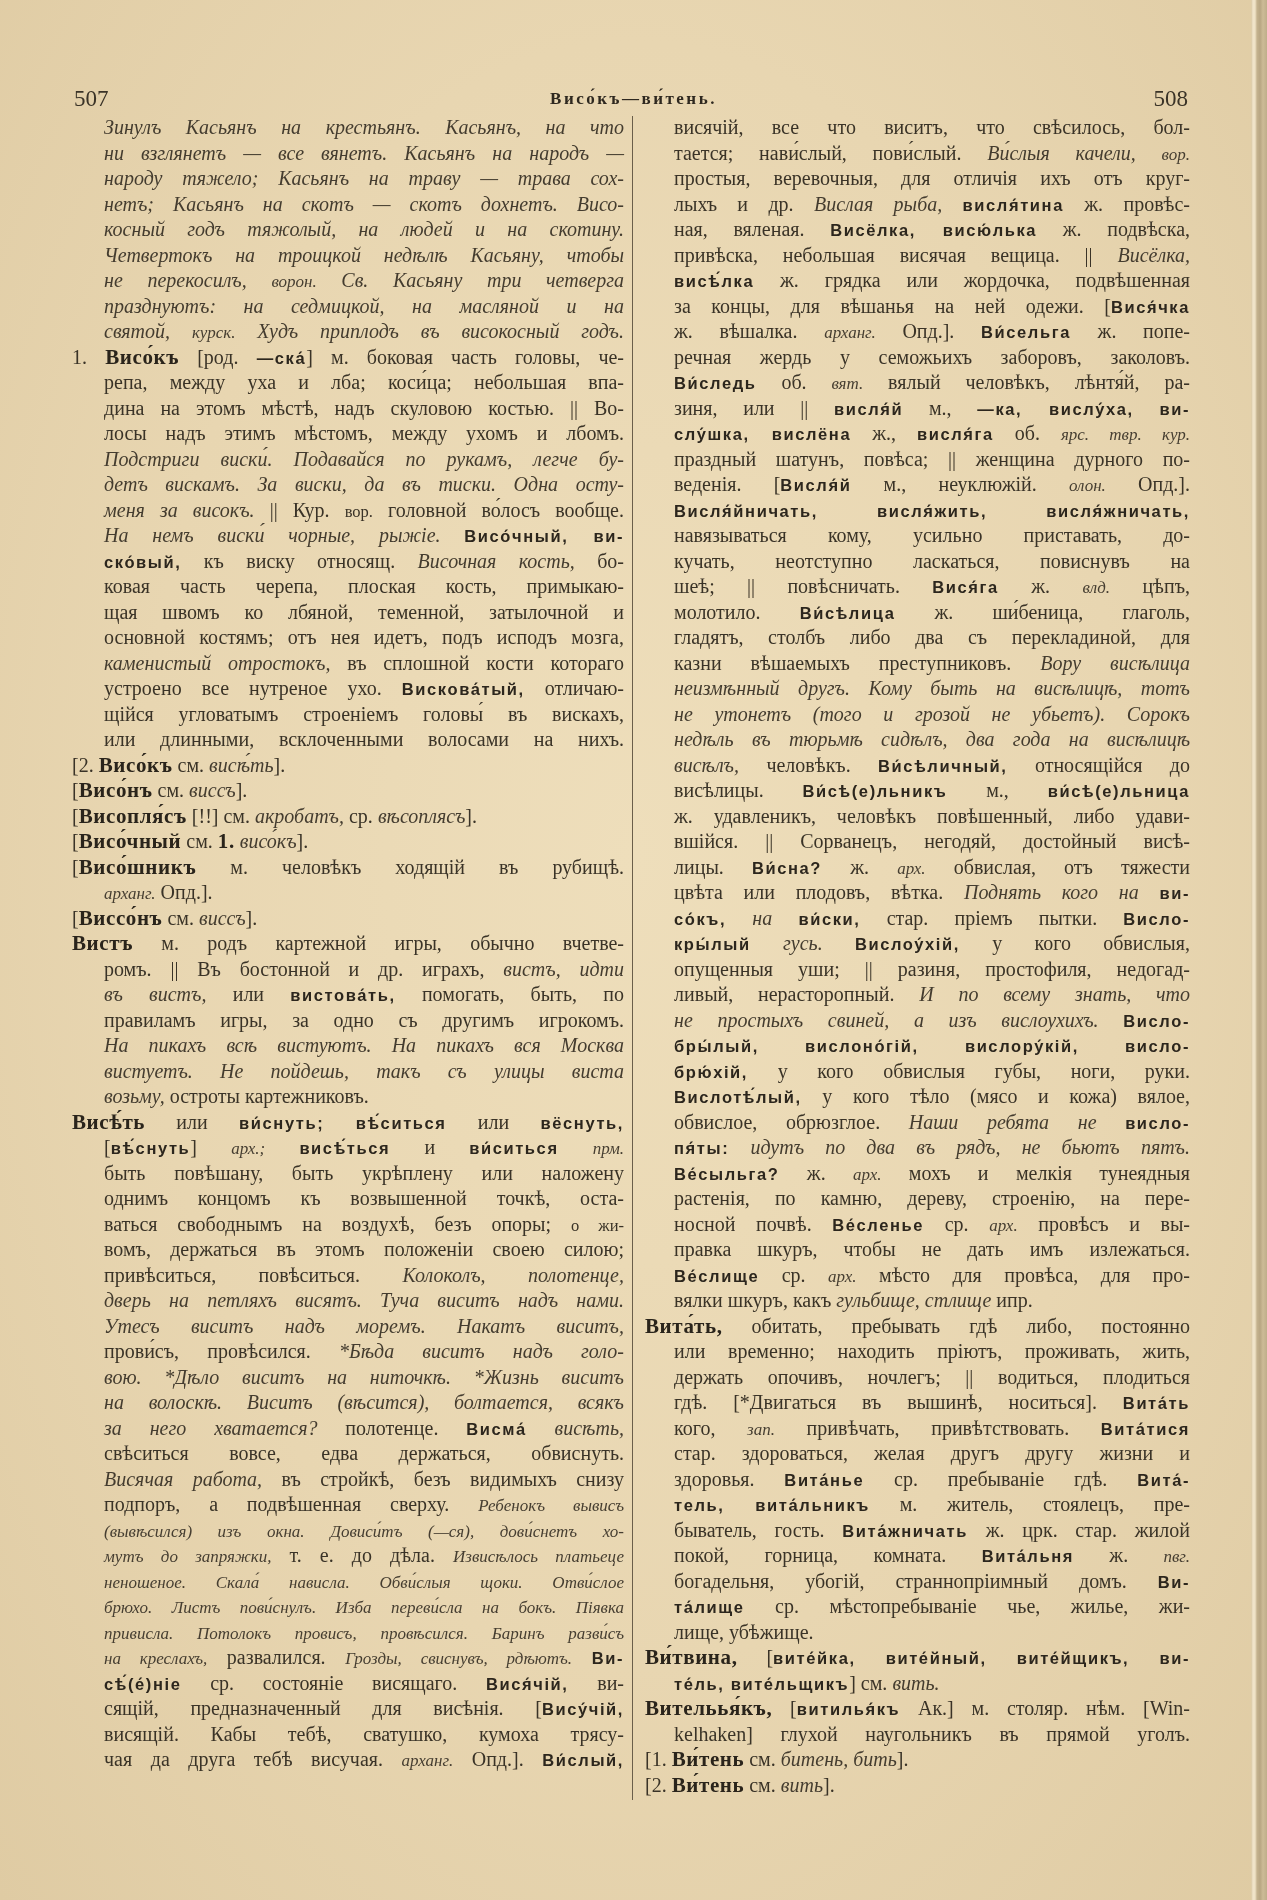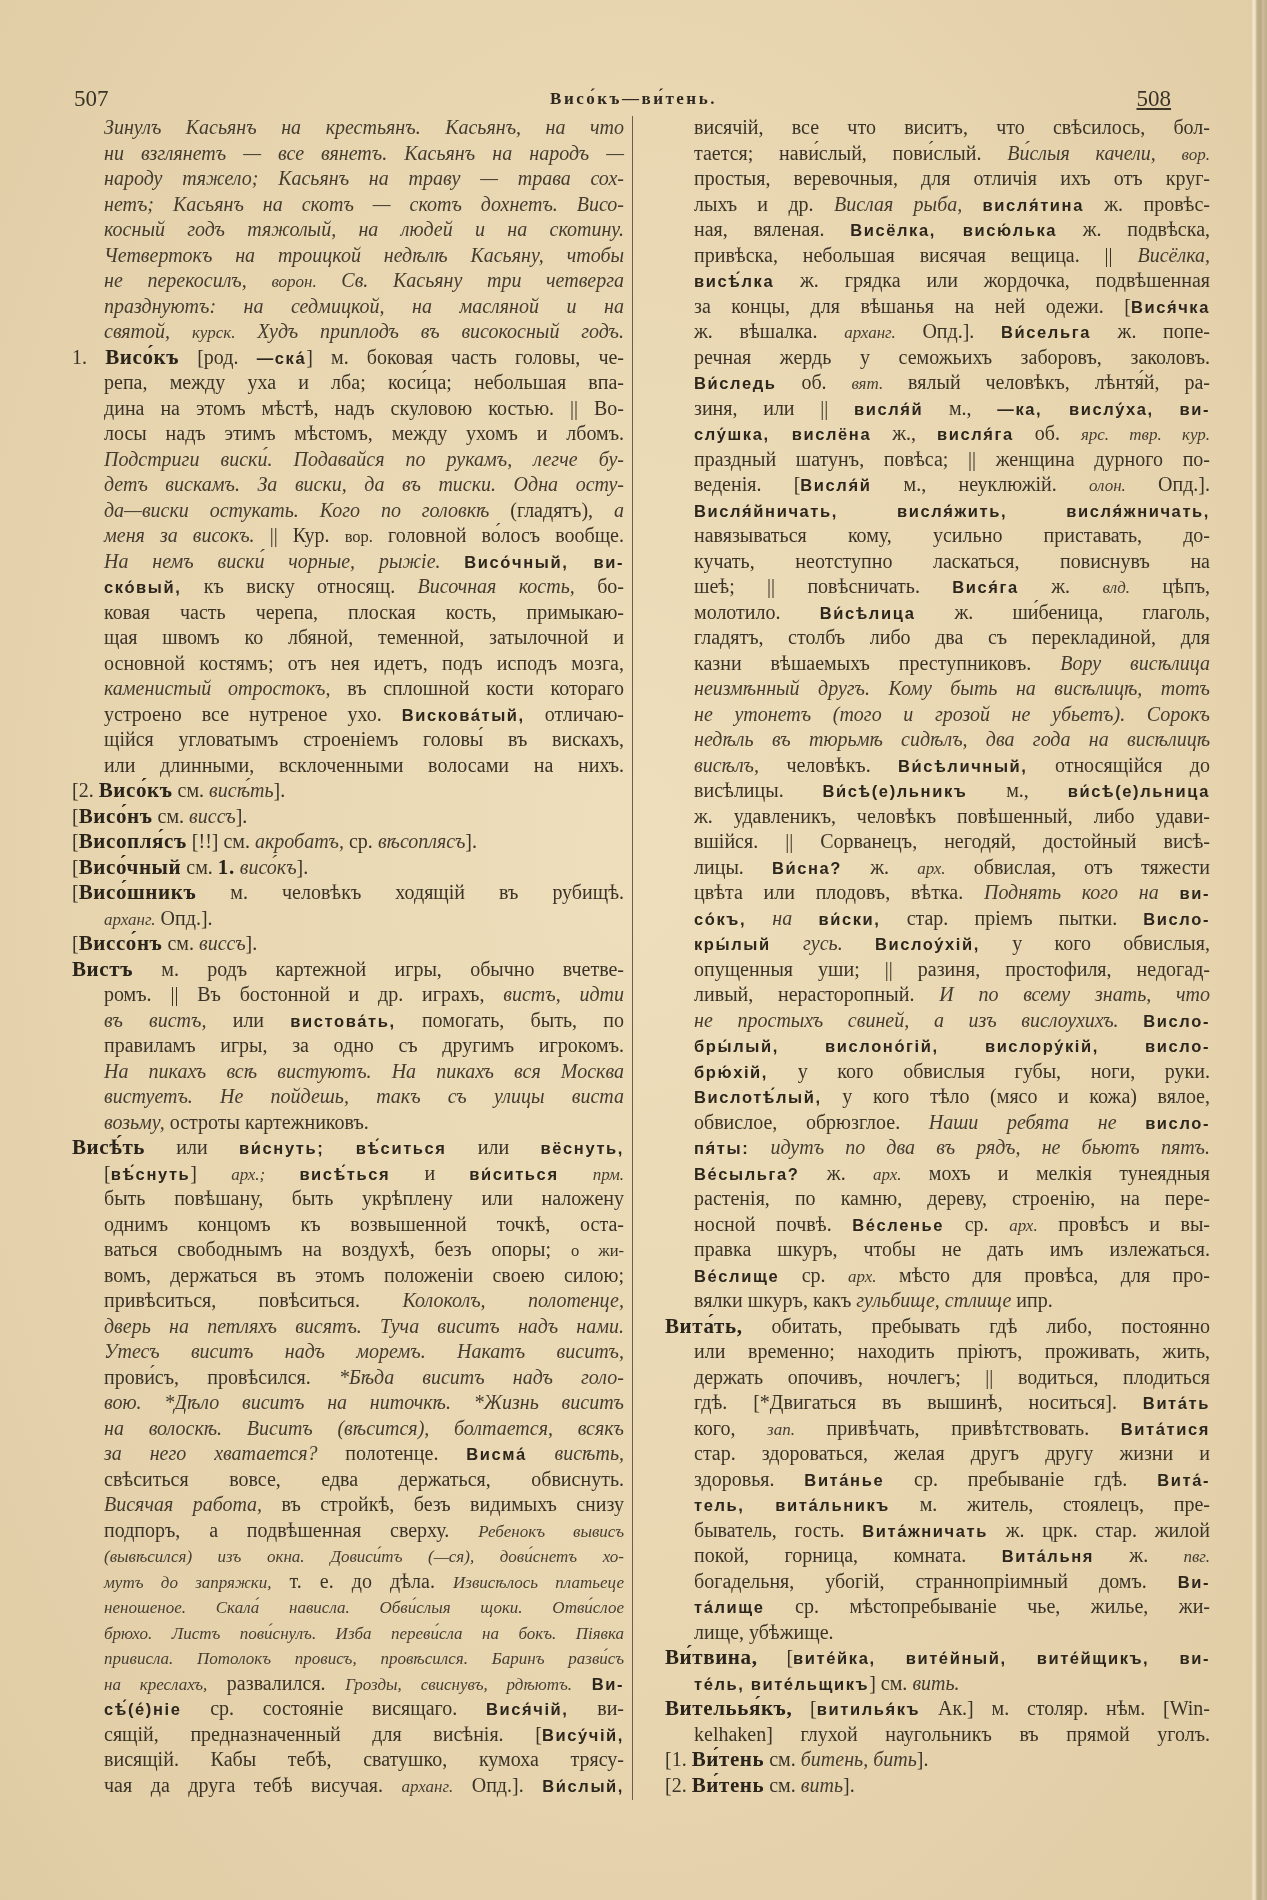--- a/index.html
+++ b/index.html
@@ -5,26 +5,26 @@
   html, body { margin:0; padding:0; }
   body { width:1267px; height:1900px; overflow:hidden; background:#e7d5b0; }
   .page {
     position:relative; width:1267px; height:1900px;
     background: radial-gradient(ellipse at 50% 45%, #eedebb 0%, #e8d6b1 55%, #dfcba3 100%);
     color:#3a3327;
     font-family:"Liberation Serif", serif;
   }
   .pg-left, .pg-right, .pg-title { position:absolute; top:86px; line-height:26px; }
   .pg-left { left:74px; font-size:23px; }
-  .pg-right { right:96px; font-size:23px;text-decoration:underline; }
+  .pg-right { right:79px; font-size:23px; }
   .pg-title { left:0; right:0; text-align:center; font-size:17px; font-weight:bold; letter-spacing:2.5px; color:#2e281f; }
 
   .col { position:absolute; top:115px; }
   .col-left  { left:72px;  width:552px; --body:32px; }
-  .col-right { left:645px; width:545px;margin-left:20px; --body:29px; }
+  .col-right { left:645px; width:545px; --body:29px; }
 
   .line {
     box-sizing:border-box; height:25.5px; line-height:25.5px;
     font-size:20px; font-family:"Liberation Serif", serif;
   }
   .line.body { padding-left:var(--body); }
   .line.just { text-align:justify; text-align-last:justify; }
   .line.left { text-align:left; }
 
   .s-n  { }
@@ -59,21 +59,20 @@
       <div class="line body just"><span class="s-i">Четвертокъ на троицкой недѣлѣ Касьяну, чтобы</span></div>
       <div class="line body just"><span class="s-i">не перекосилъ, </span><span class="s-si">ворон.</span><span class="s-i"> Св. Касьяну три четверга</span></div>
       <div class="line body just"><span class="s-i">празднуютъ: на седмицкой, на масляной и на</span></div>
       <div class="line body just"><span class="s-i">святой, </span><span class="s-si">курск.</span><span class="s-i"> Худъ приплодъ въ високосный годъ.</span></div>
       <div class="line hang just"><span class="s-n">1. </span><span class="s-h">Висо́къ</span><span class="s-n"> [род. </span><span class="s-b">—ска́</span><span class="s-n">] м. боковая часть головы, че-</span></div>
       <div class="line body just"><span class="s-n">репа, между уха и лба; коси́ца; небольшая впа-</span></div>
       <div class="line body just"><span class="s-n">дина на этомъ мѣстѣ, надъ скуловою костью. || Во-</span></div>
       <div class="line body just"><span class="s-n">лосы надъ этимъ мѣстомъ, между ухомъ и лбомъ.</span></div>
       <div class="line body just"><span class="s-i">Подстриги виски́. Подавайся по рукамъ, легче бу-</span></div>
       <div class="line body just"><span class="s-i">детъ вискамъ. За виски, да въ тиски. Одна осту-</span></div>
-      <div class="line body just"><span class="s-i">да—виски остукать. Кого по головкѣ</span><span class="s-n"> (гладятъ), </span><span class="s-i">а</span></div>
       <div class="line body just"><span class="s-i">меня за високъ. </span><span class="s-n">|| Кур. </span><span class="s-sn">вор.</span><span class="s-n"> головной во́лосъ вообще.</span></div>
       <div class="line body just"><span class="s-i">На немъ виски́ чорные, рыжіе. </span><span class="s-b">Висо́чный, ви-</span></div>
       <div class="line body just"><span class="s-b">ско́вый,</span><span class="s-n"> къ виску относящ. </span><span class="s-i">Височная кость,</span><span class="s-n"> бо-</span></div>
       <div class="line body just"><span class="s-n">ковая часть черепа, плоская кость, примыкаю-</span></div>
       <div class="line body just"><span class="s-n">щая швомъ ко лбяной, теменной, затылочной и</span></div>
       <div class="line body just"><span class="s-n">основной костямъ; отъ нея идетъ, подъ исподъ мозга,</span></div>
       <div class="line body just"><span class="s-i">каменистый отростокъ,</span><span class="s-n"> въ сплошной кости котораго</span></div>
       <div class="line body just"><span class="s-n">устроено все нутреное ухо. </span><span class="s-b">Вискова́тый,</span><span class="s-n"> отличаю-</span></div>
       <div class="line body just"><span class="s-n">щійся угловатымъ строеніемъ головы́ въ вискахъ,</span></div>
       <div class="line body just"><span class="s-n">или длинными, всклоченными волосами на нихъ.</span></div>

